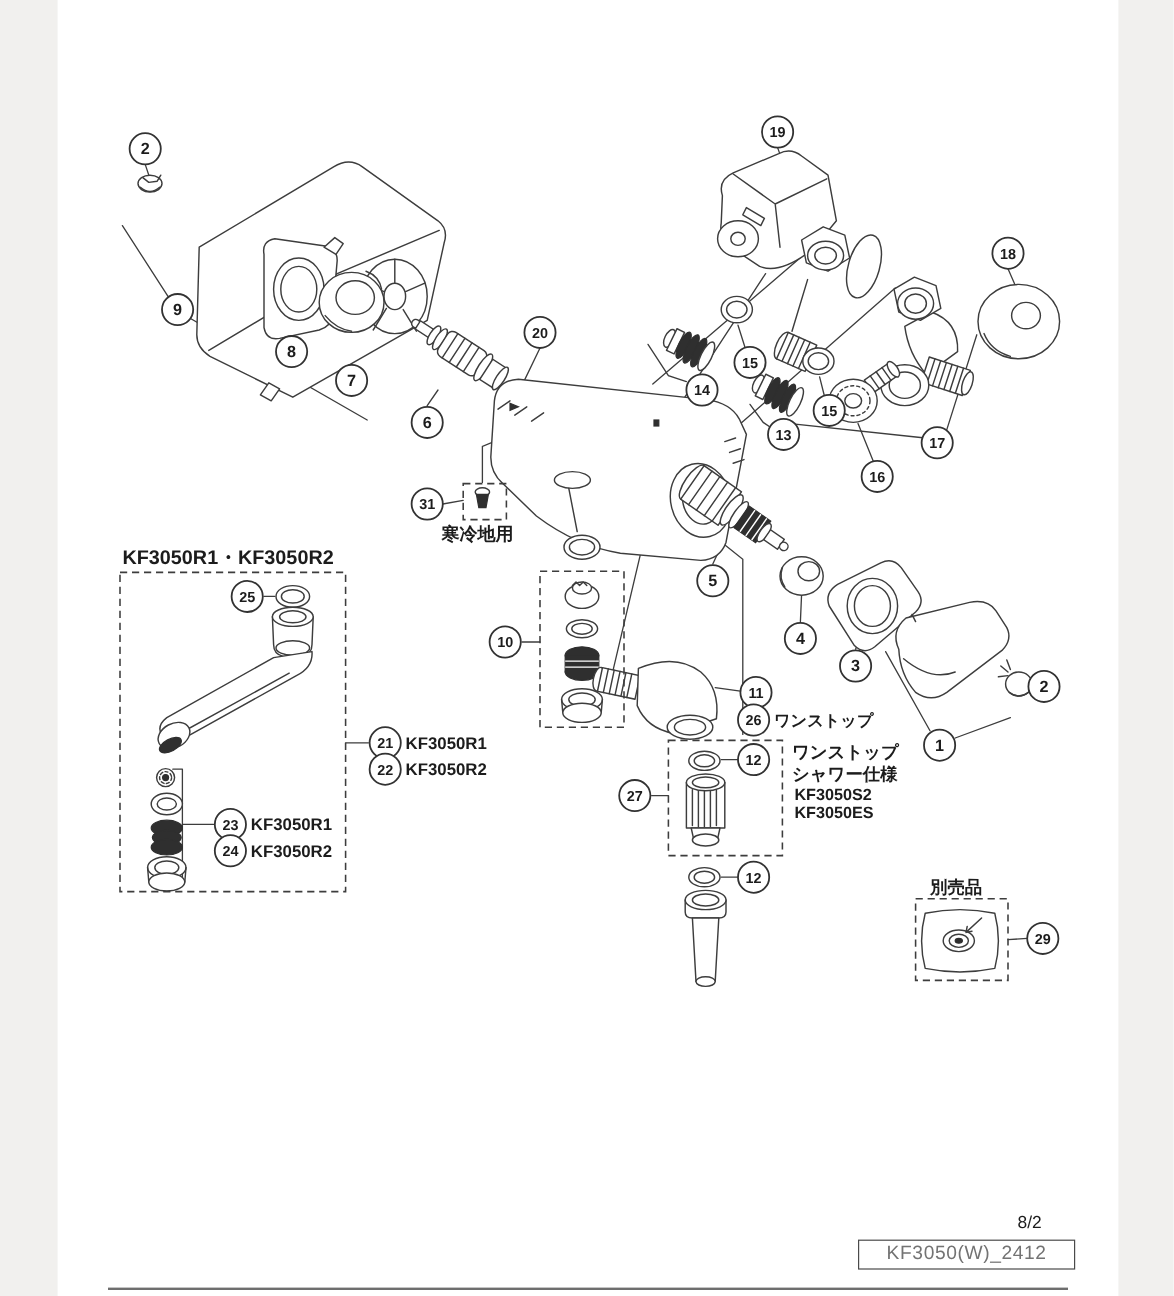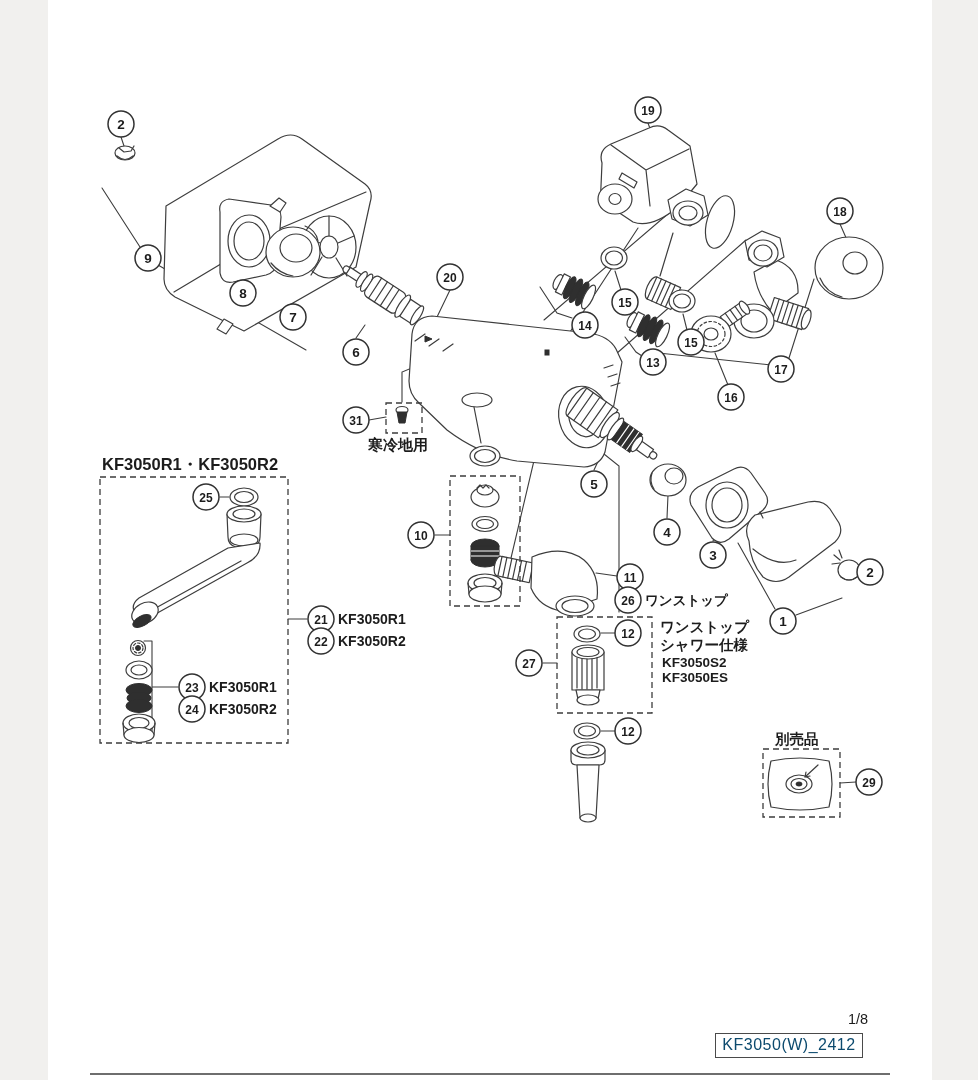--- a/index.html
+++ b/index.html
@@ -18,23 +18,23 @@
   .dk{fill:#2f2f2f;stroke:#2f2f2f;stroke-width:1;}
   .dash{fill:none;stroke:#3d3d3d;stroke-width:1.3;stroke-dasharray:6 4;}
   .ldr{fill:none;stroke:#3d3d3d;stroke-width:1.1;stroke-linecap:round;}
   text{font-family:"Liberation Sans", sans-serif;}
   .lbl{font-weight:bold;fill:#1c1c1c;}
   #callout-layer circle{fill:#ffffff;stroke:#323232;stroke-width:1.5;}
   #callout-layer text{text-anchor:middle;fill:#1c1c1c;font-weight:bold;}
   .note{position:absolute;left:30px;font-size:11px;color:#222;white-space:nowrap;}
   .pageno{position:absolute;left:800px;top:1011px;font-size:14.5px;color:#1c1c1c;}
   .doccode{
-    position:absolute;left:667px;top:1033px;width:148px;height:25px;
+    position:absolute;left:667px;top:1033px;width:181px;height:25px;
     border:1.5px solid #4a4a4a;box-sizing:border-box;
-    text-align:center;line-height:22px;font-size:16px;color:#0c4a6e;letter-spacing:.5px;
+    text-align:center;line-height:22px;font-size:16px;color:#737373;letter-spacing:.5px;
   }
   .rule{position:absolute;left:42px;top:1073px;width:800px;height:2px;background:#6e6e6e;}
 </style>
 </head>
 <body>
 
 <div class="page">
 
 <svg width="884" height="1010" viewBox="0 0 884 1010">
 
@@ -495,16 +495,16 @@
           <circle cx="580" cy="731" r="13"></circle>
           <text x="580" y="735.5" font-size="12">12</text>
         </g>
         <g>
           <circle cx="821" cy="782" r="13"></circle>
           <text x="821" y="786.5" font-size="12">29</text>
         </g>
       </g>
 </svg>
 
-  <div class="pageno">1/8</div>
+  <div class="pageno">8/2</div>
   <div class="doccode">KF3050(W)_2412</div>
   <div class="rule"></div>
 </div>
 
 </body></html>

